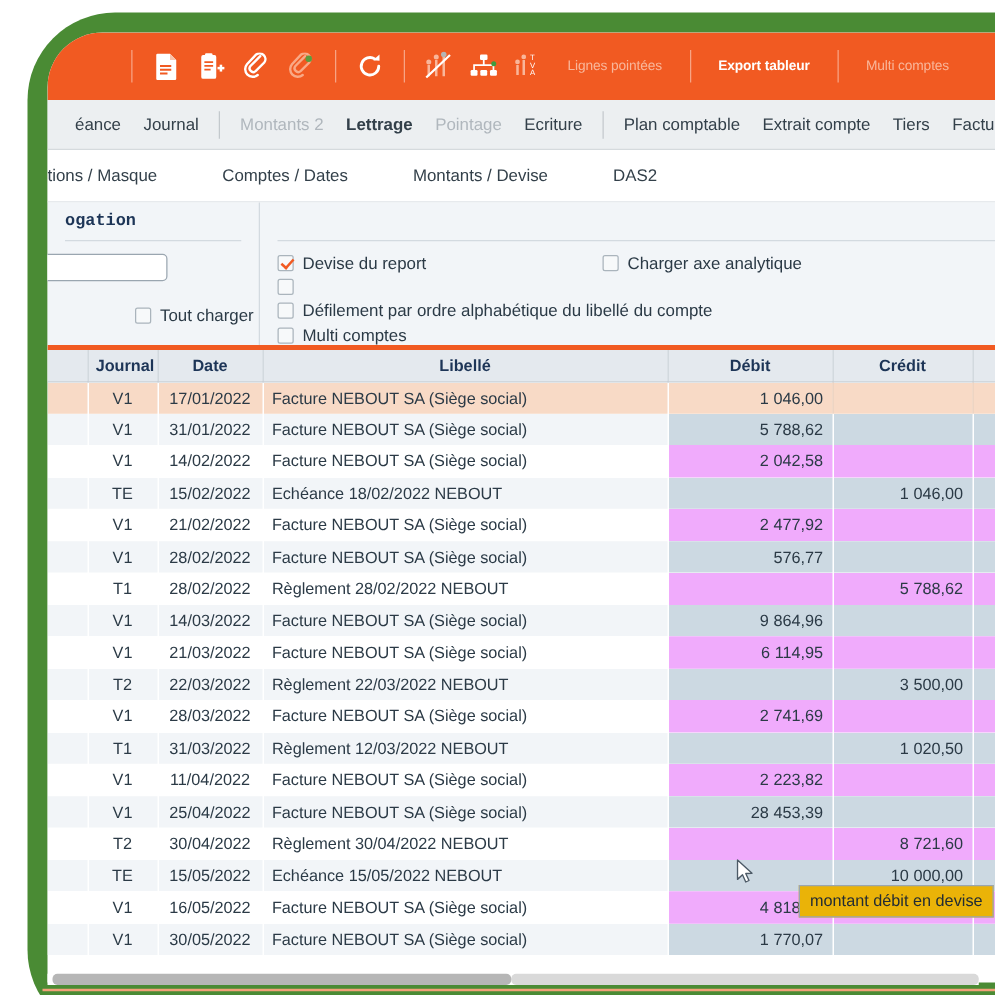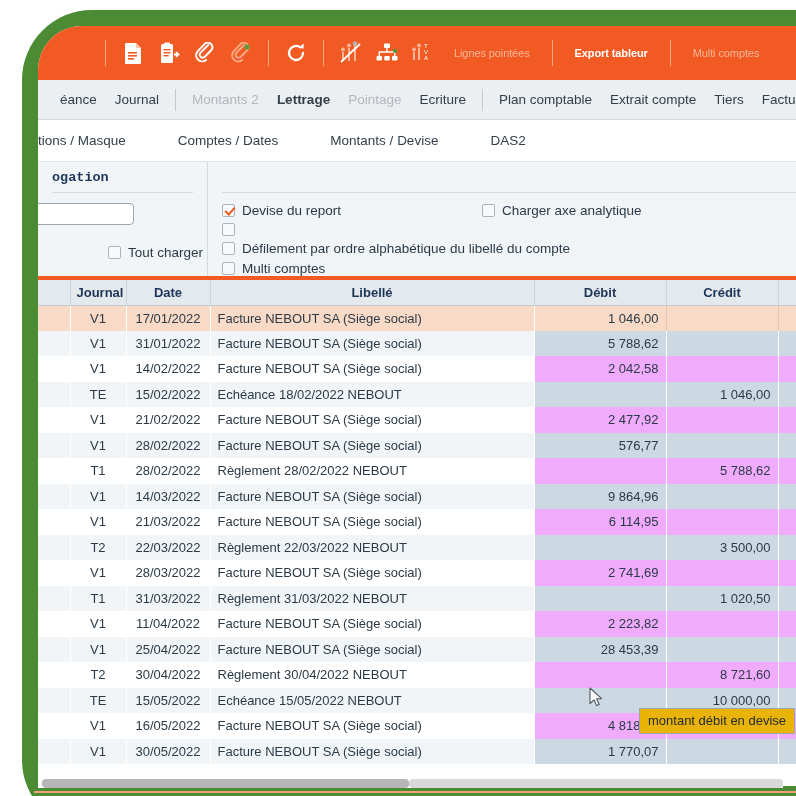--- a/index.html
+++ b/index.html
@@ -649,21 +649,21 @@
             <td class="c-dat">28/03/2022</td>
             <td class="c-lib">Facture NEBOUT SA (Siège social)</td>
             <td class="c-deb">2 741,69</td>
             <td class="c-cre"></td>
             <td class="c-end"></td>
           </tr>
           <tr class="r-even">
             <td class="c-gut"></td>
             <td class="c-jrn">T1</td>
             <td class="c-dat">31/03/2022</td>
-            <td class="c-lib">Règlement 31/03/2022 NEBOUT</td>
+            <td class="c-lib">Règlement 12/03/2022 NEBOUT</td>
             <td class="c-deb"></td>
             <td class="c-cre">1 020,50</td>
             <td class="c-end"></td>
           </tr>
           <tr class="r-odd">
             <td class="c-gut"></td>
             <td class="c-jrn">V1</td>
             <td class="c-dat">11/04/2022</td>
             <td class="c-lib">Facture NEBOUT SA (Siège social)</td>
             <td class="c-deb">2 223,82</td>

